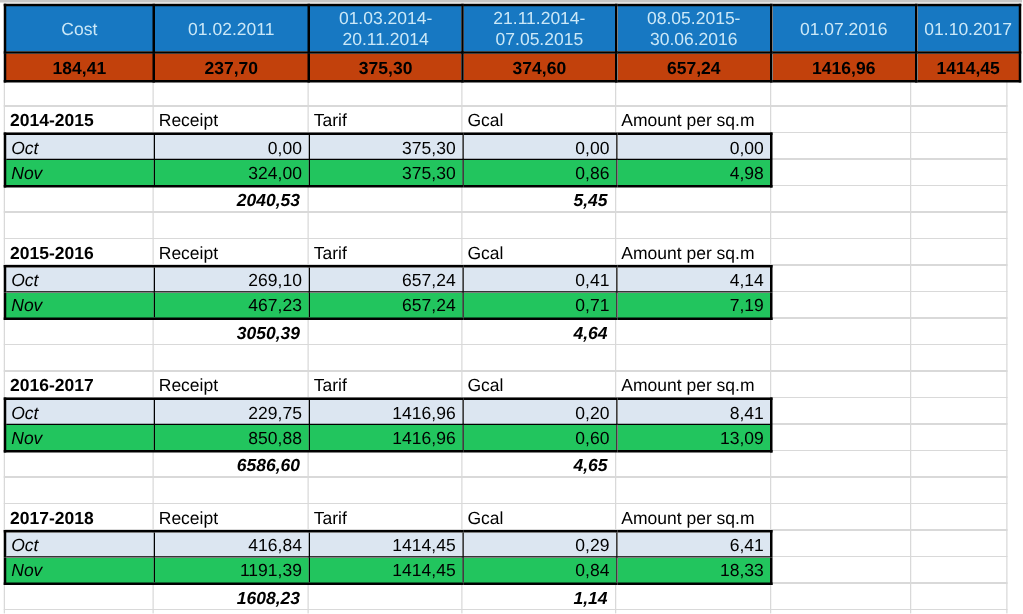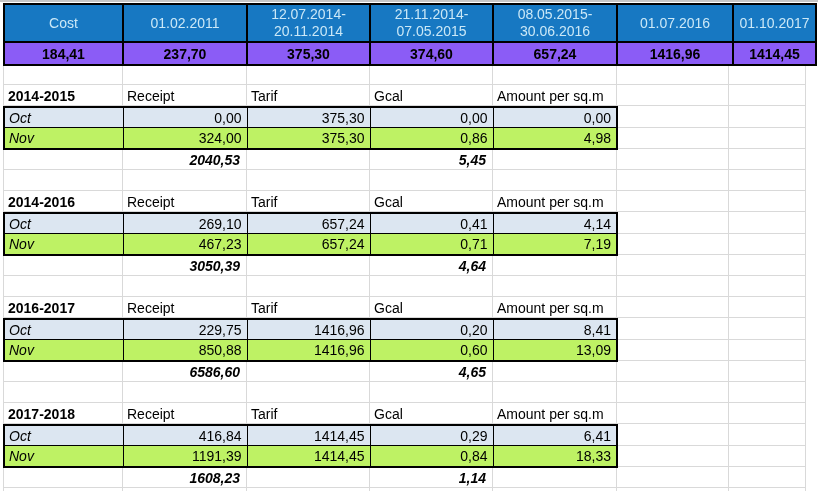--- a/index.html
+++ b/index.html
@@ -23,31 +23,31 @@
     background-size:1px 100%,1px 100%,1px 100%,1px 100%,1px 100%,1px 100%,1px 100%,1px 100%,100% 100%;
     background-position:0 0,119px 0,243px 0,366px 0,489px 0,613px 0,725px 0,802px 0,0 0;
     background-repeat:no-repeat;
   }
 
   
   .top-table{position:absolute;left:3px;top:3px;border-collapse:collapse;table-layout:fixed;}
   .top-table td{border:2px solid #000;text-align:center;vertical-align:middle;
     font-size:14px;box-sizing:border-box;overflow:hidden;padding:0 2px;}
   .top-table tr.hdr td{height:38px;background:var(--header-bg,#1778C2);color:var(--header-text,#CBE8F7);line-height:17px;}
-  .top-table tr.vals td{height:23px;font-weight:bold;background:#8b5cf6;}
+  .top-table tr.vals td{height:23px;font-weight:bold;background:#c2410c;}
 
   
   .section{position:absolute;left:3px;border-collapse:collapse;table-layout:fixed;background:transparent;}
   .section td{height:21.2px;box-sizing:border-box;font-size:14px;vertical-align:middle;
     overflow:hidden;white-space:nowrap;padding:0;}
   .section tr.shdr td{padding-left:4px;}
   .section tr.shdr td.title{font-weight:bold;}
   .section tr.r td{border:1px solid #000;}
   .section tr.oct td{border-top-width:2px;background:var(--row-fill,#DCE6F1);}
-  .section tr.nov td{border-bottom-width:2px;background:#bef264;}
+  .section tr.nov td{border-bottom-width:2px;background:#22c55e;}
   .section tr.r td:first-child{border-left-width:2px;}
   .section tr.r td:last-child{border-right-width:2px;}
   .section td.lab{padding-left:4px;font-style:italic;}
   .section td.num{text-align:right;padding-right:5px;margin-left:12px;}
   .section tr.tot td{border:none;}
   .section td.tnum{font-weight:bold;font-style:italic;text-align:right;padding-right:7px;}
 </style>
 </head>
 <body>
 
@@ -62,21 +62,21 @@
         <col style="width:123px">
       <col style="width:123px">
         <col style="width:124px">
         <col style="width:116px">
         <col style="width:83px">
     </colgroup>
     <tbody>
       <tr class="hdr">
         <td>Cost</td>
         <td>01.02.2011</td>
-        <td>12.07.2014-20.11.2014</td>
+        <td>01.03.2014-20.11.2014</td>
         <td>21.11.2014-07.05.2015</td>
         <td>08.05.2015-30.06.2016</td>
         <td>01.07.2016</td>
         <td>01.10.2017</td>
       </tr>
       <tr class="vals">
         <td>184,41</td>
         <td>237,70</td>
         <td>375,30</td>
         <td>374,60</td>
@@ -130,21 +130,21 @@
   <table class="section" style="top:191.5px">
     <colgroup>
         <col style="width:119px">
         <col style="width:124px">
         <col style="width:123px">
         <col style="width:123px">
         <col style="width:124px">
       </colgroup>
     <tbody>
       <tr class="shdr">
-        <td class="title">2014-2016</td>
+        <td class="title">2015-2016</td>
         <td>Receipt</td>
         <td>Tarif</td>
         <td>Gcal</td>
         <td>Amount per sq.m</td>
       </tr>
       <tr class="r oct">
         <td class="lab">Oct</td>
         <td class="num">269,10</td>
         <td class="num">657,24</td>
         <td class="num">0,41</td>

